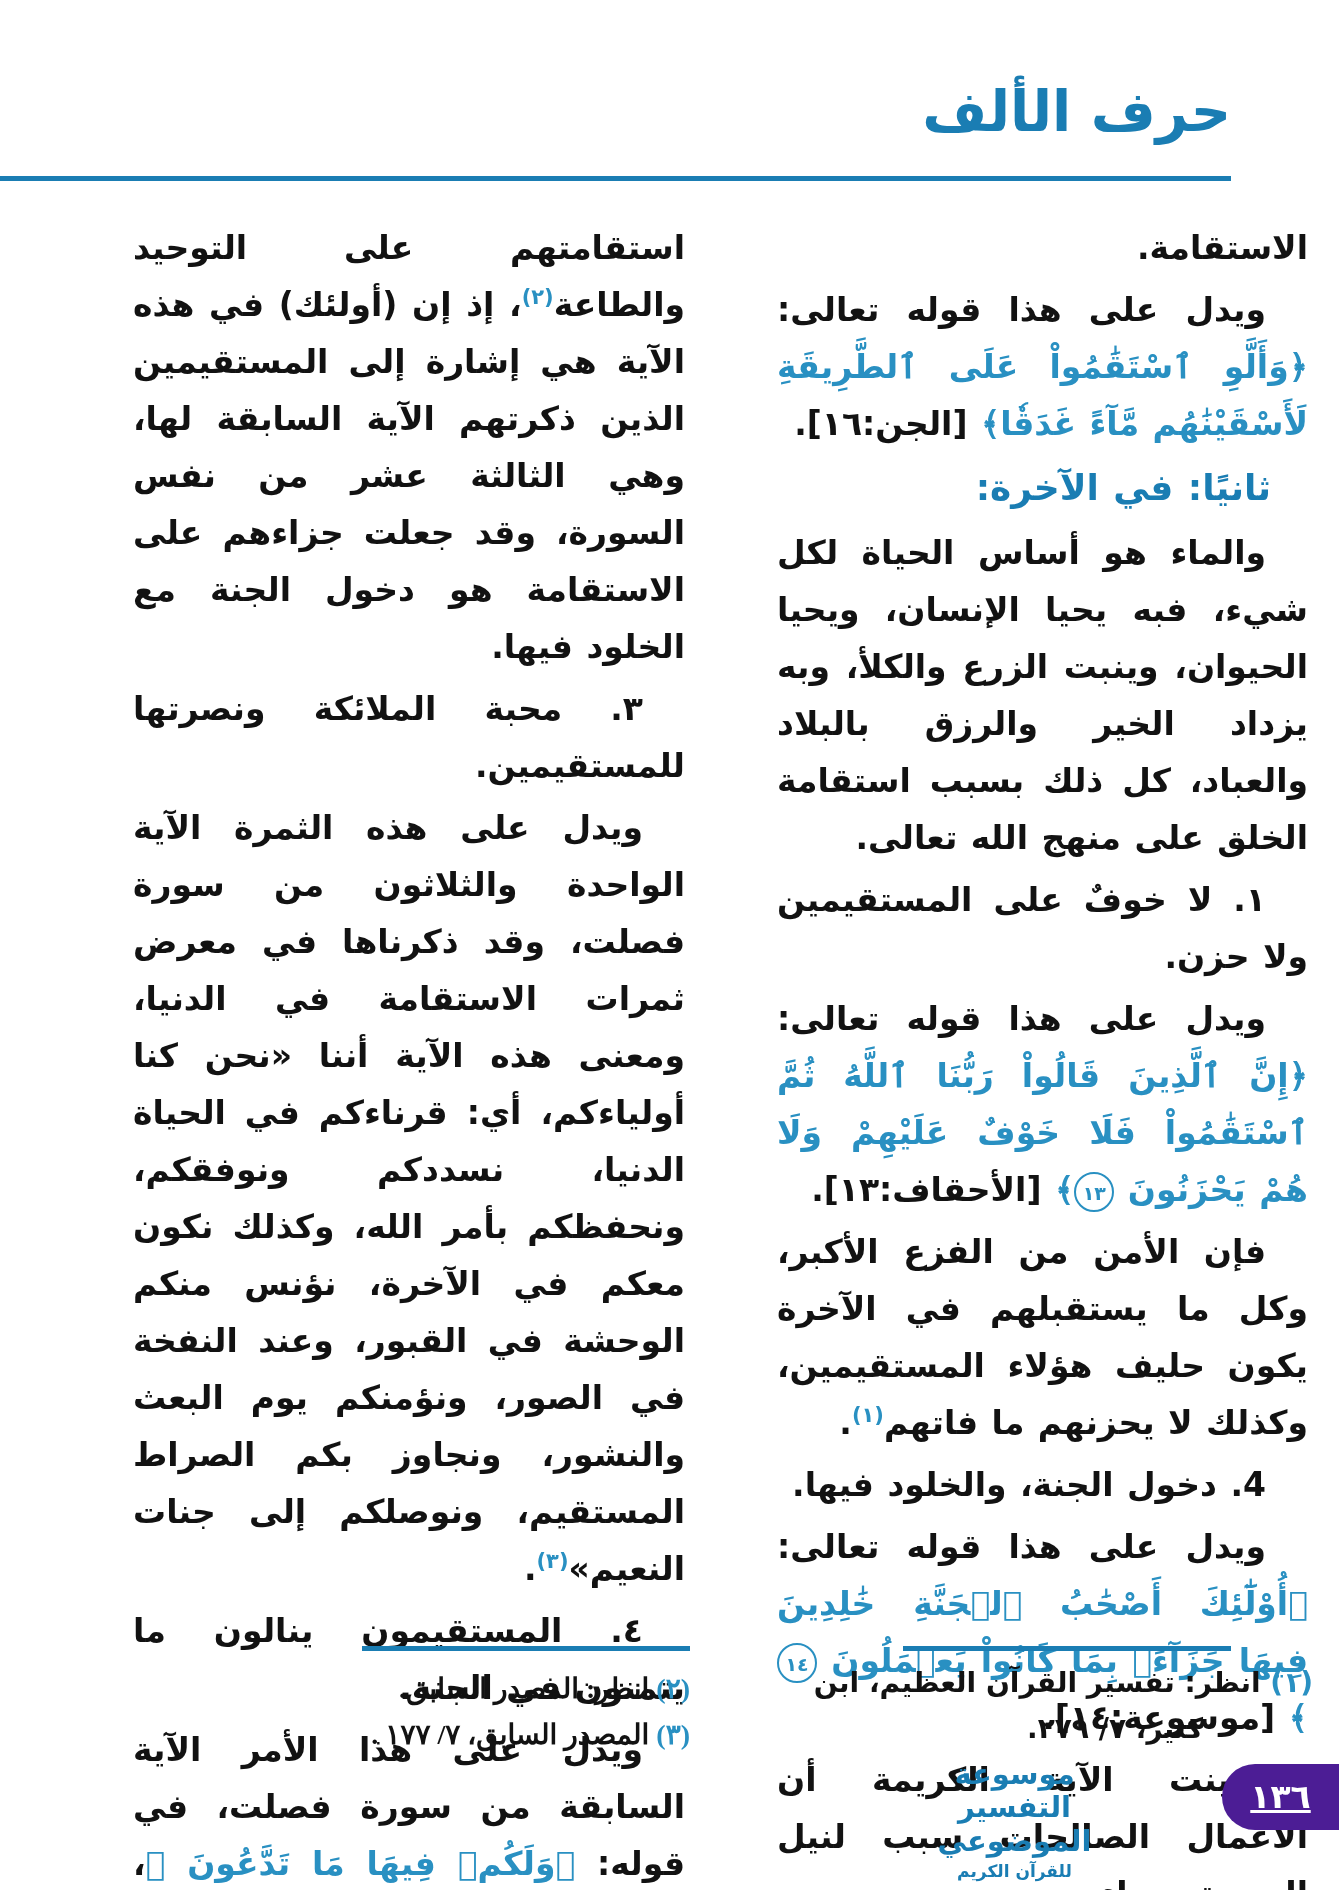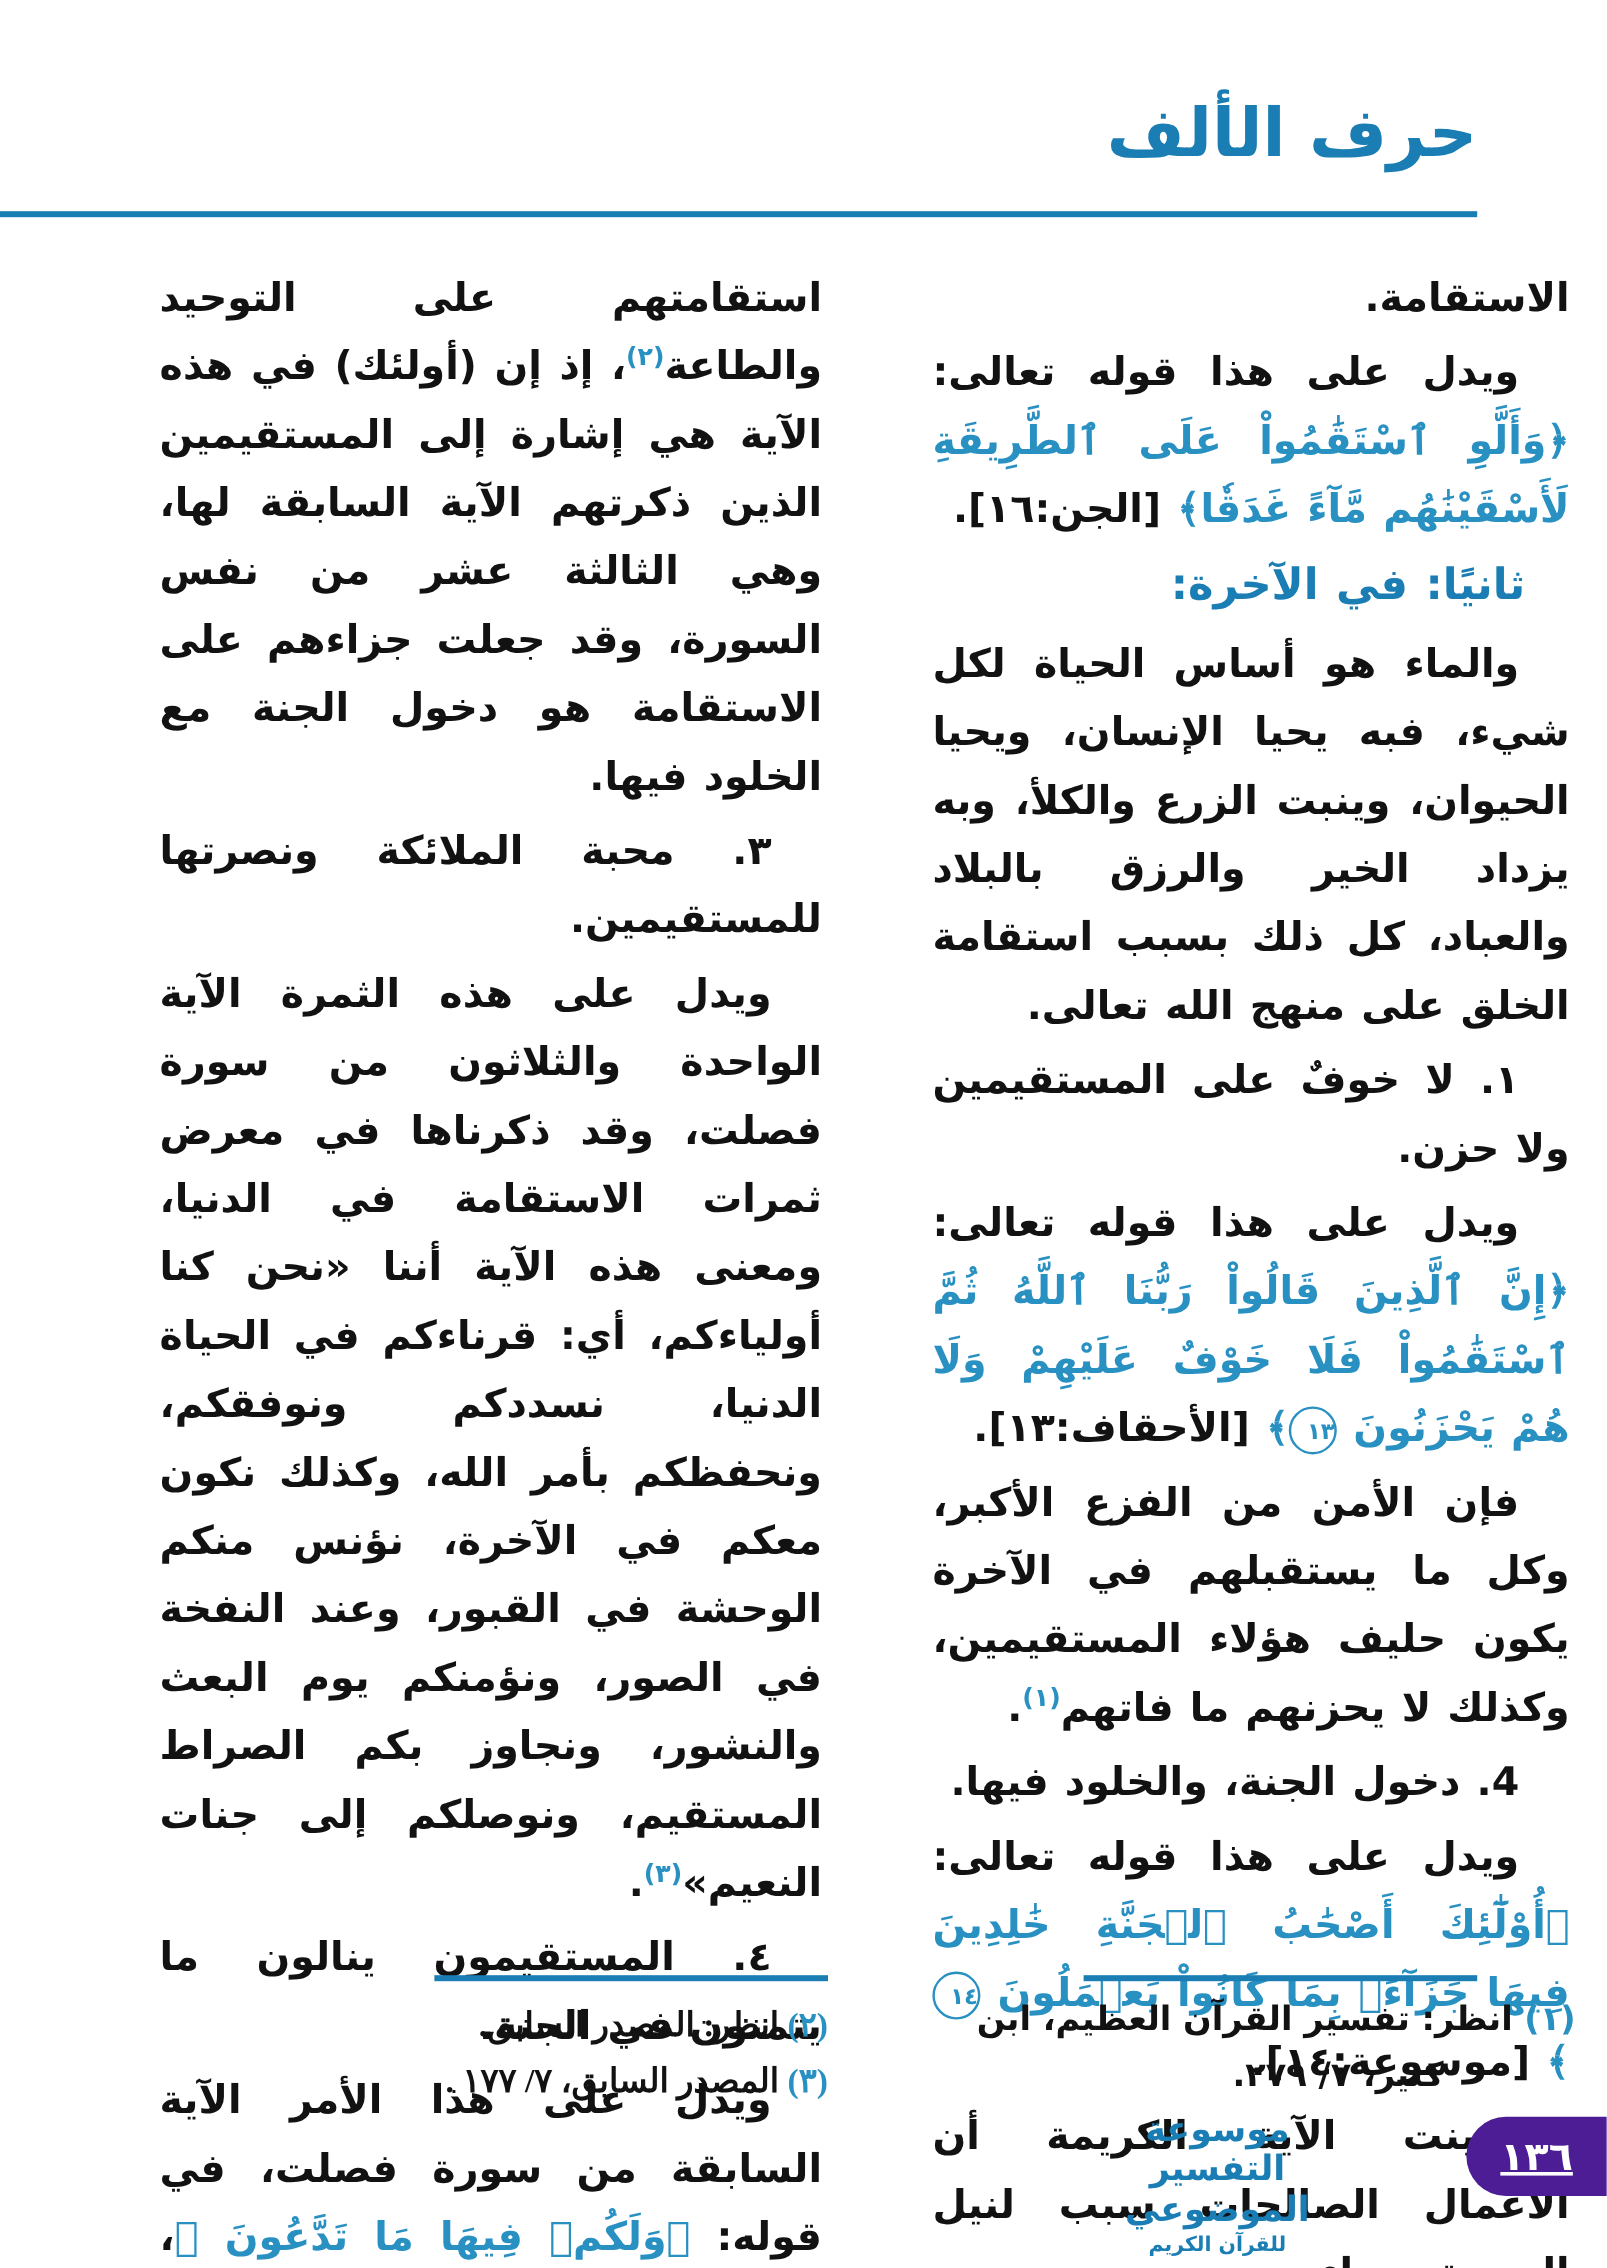--- a/index.html
+++ b/index.html
@@ -21,21 +21,21 @@
   .block{
     margin:5px;font-size:33px;line-height:57px;font-weight:bold;
     text-align:justify;direction:rtl;color:#121212;word-spacing:2px;
   }
   .indent{text-indent:42px;}
   .heading{color:#1a7db3;font-size:36px;line-height:62px;margin:3px 0;}
   .seg-quran{color:#2990c2;}
   .seg-sup{color:#2990c2;font-size:21px;vertical-align:super;line-height:0;font-weight:bold;}
   .seg-ayah{
     display:inline-block;width:40px;height:40px;border:2px solid #2990c2;border-radius:50%;
-    font-size:19px;line-height:38px;color:#2990c2;vertical-align:middle;
+    font-size:19px;line-height:38px;text-align:center;color:#2990c2;vertical-align:middle;
     text-indent:0;box-sizing:border-box;font-weight:bold;
   }
   
   .fn-rule{position:absolute;height:5px;background:#1a7db3;}
   .fn-rule-right{top:1646px;left:903px;width:328px;}
   .fn-rule-left{top:1646px;left:362px;width:328px;}
   .fns{position:absolute;direction:rtl;}
   .fns-right{top:1660px;left:772px;width:541px;}
   .fns-left{top:1666px;left:128px;width:562px;font-family:Liberation Serif, serif;}
   .fn{

